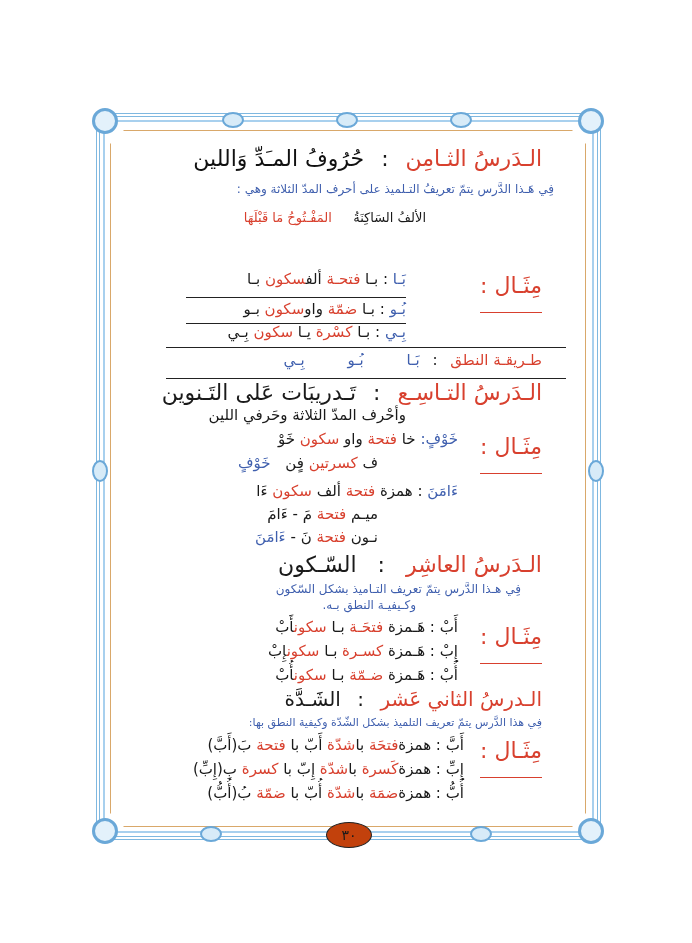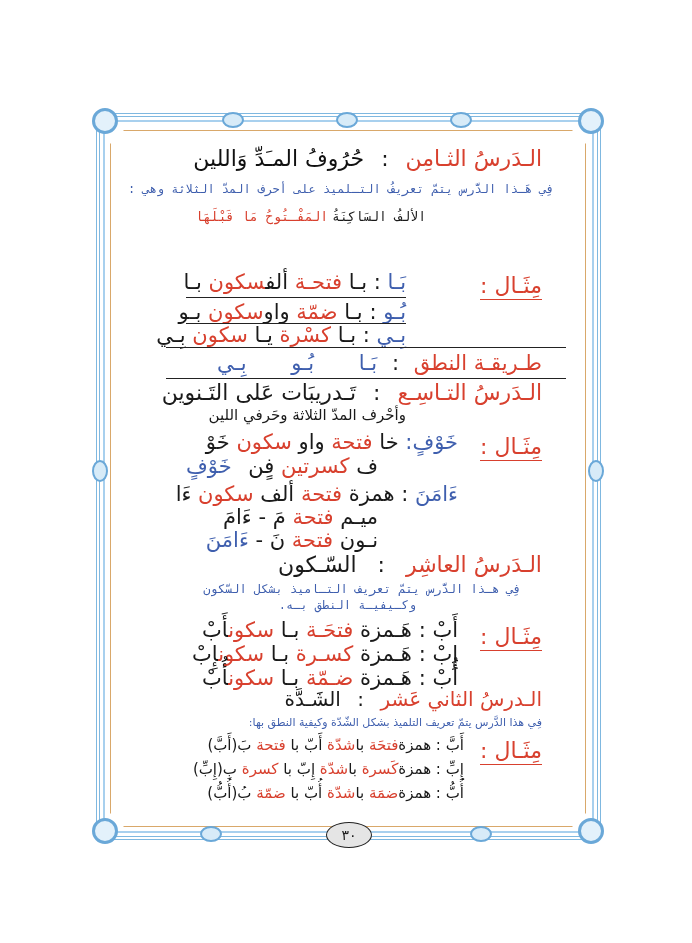--- a/index.html
+++ b/index.html
@@ -13,26 +13,26 @@
   .inner { position:absolute; left:110px; top:130px; width:476px; height:697px;
            border:1.5px solid #d9a86a; box-sizing:border-box;
            clip-path: polygon(14px 0, calc(100% - 14px) 0, 100% 14px, 100% calc(100% - 14px), calc(100% - 14px) 100%, 14px 100%, 0 calc(100% - 14px), 0 14px); }
   .inner-bg { position:absolute; left:111px; top:131px; width:474px; height:695px; background:#fff; }
   .page { position:absolute; left:118px; top:140px; width:458px; direction:rtl; }
   .row { position:absolute; right:0; white-space:nowrap; direction:rtl; }
   .red { color:#d8402e;text-align:right; }
   .blue { color:#3f5fae; }
   .black { color:#111; }
   .h { font-size:22px; }
-  .sub { font-size:12px;font-family:Liberation Mono, monospace; }
-  .ex { font-size:21px; }
-  .ul { border-bottom:1.5px solid #d8402e; padding-bottom:1px; }
+  .sub { font-size:12px; }
+  .ex { font-size:15px; }
+  .ul { border-bottom:1.5px solid #d8402e; padding-bottom:14px; }
   .hr { position:absolute; height:0; border-top:1.5px solid #222; }
   .pagenum { position:absolute; left:326px; top:822px; width:44px; height:24px; border:1.5px solid #222; border-radius:50%;
-             background:#e5e5e5; text-align:center; line-height:24px; font-size:14px; direction:rtl; }
+             background:#c2410c; text-align:center; line-height:24px; font-size:14px; direction:rtl; }
 </style>
 </head>
 <body>
 
 <div class="outer"></div>
 <div class="inner-bg"></div>
 <div class="inner"></div>
 <div class="corner" style="left:92px;top:108px"></div>
 <div class="corner" style="left:578px;top:108px"></div>
 <div class="corner" style="left:92px;top:818px"></div>

